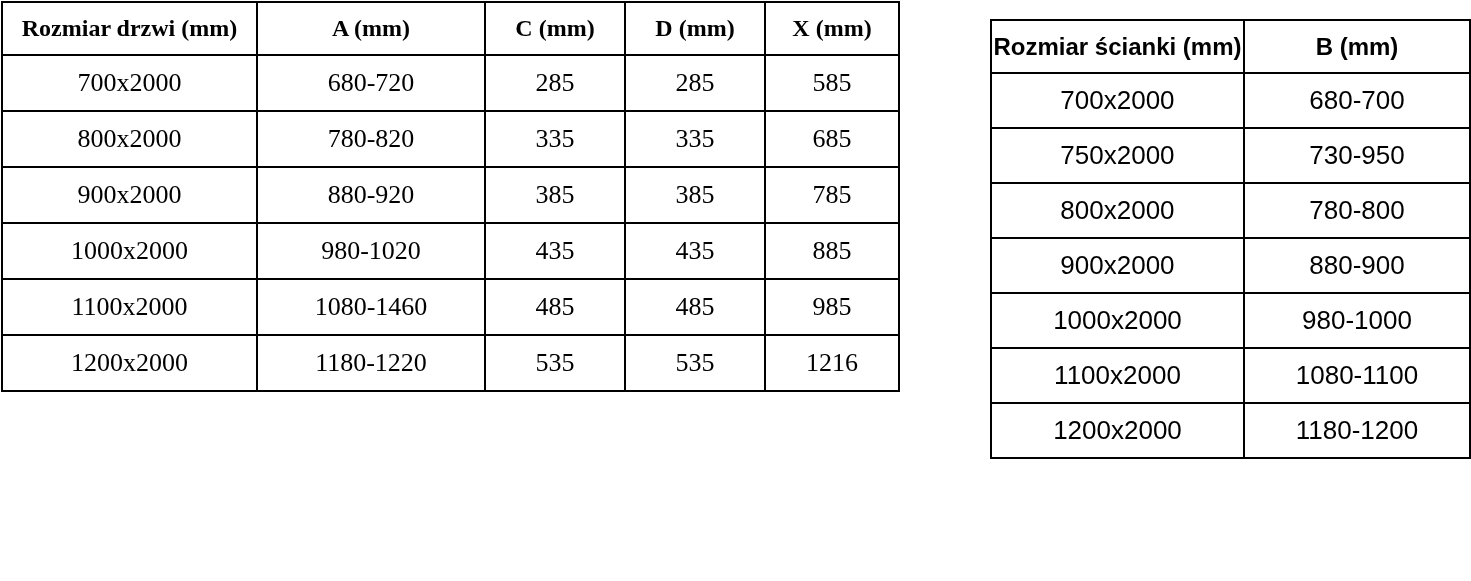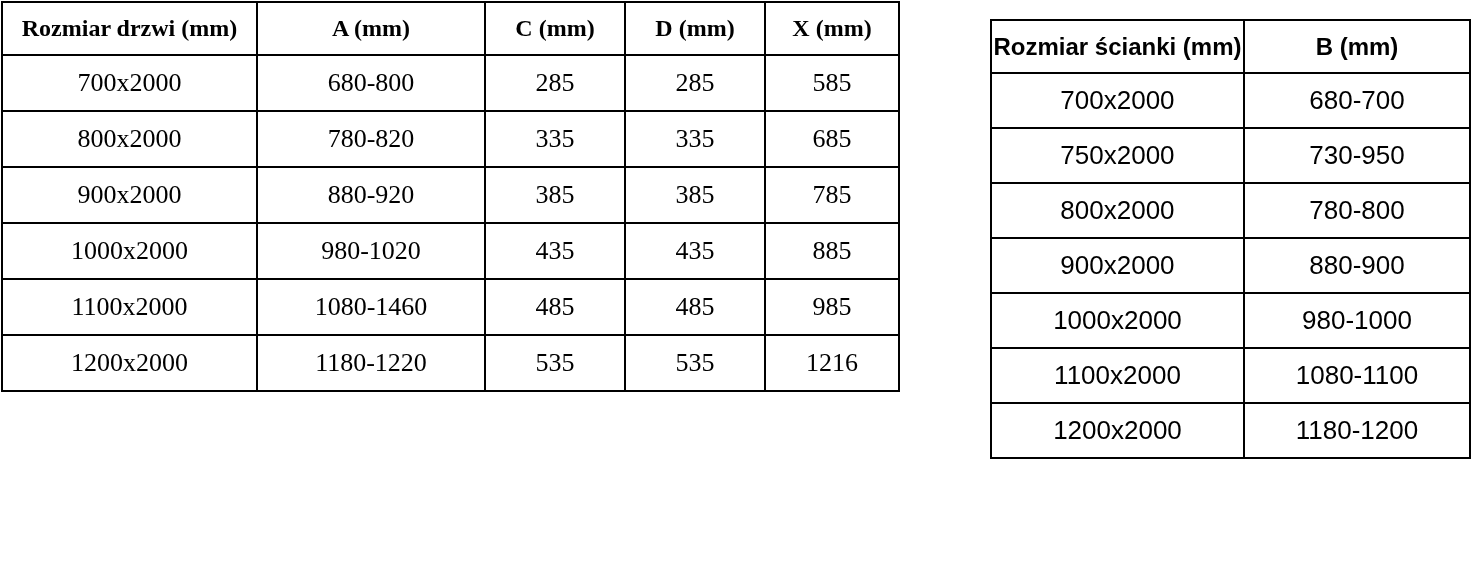--- a/index.html
+++ b/index.html
@@ -69,21 +69,21 @@
         <th>Rozmiar drzwi (mm)</th>
         <th>A (mm)</th>
         <th>C (mm)</th>
         <th>D (mm)</th>
         <th>X (mm)</th>
       </tr>
     </thead>
     <tbody>
       <tr>
         <td>700x2000</td>
-        <td>680-800</td>
+        <td>680-720</td>
         <td>285</td>
         <td>285</td>
         <td>585</td>
       </tr>
       <tr>
         <td>800x2000</td>
         <td>780-820</td>
         <td>335</td>
         <td>335</td>
         <td>685</td>

